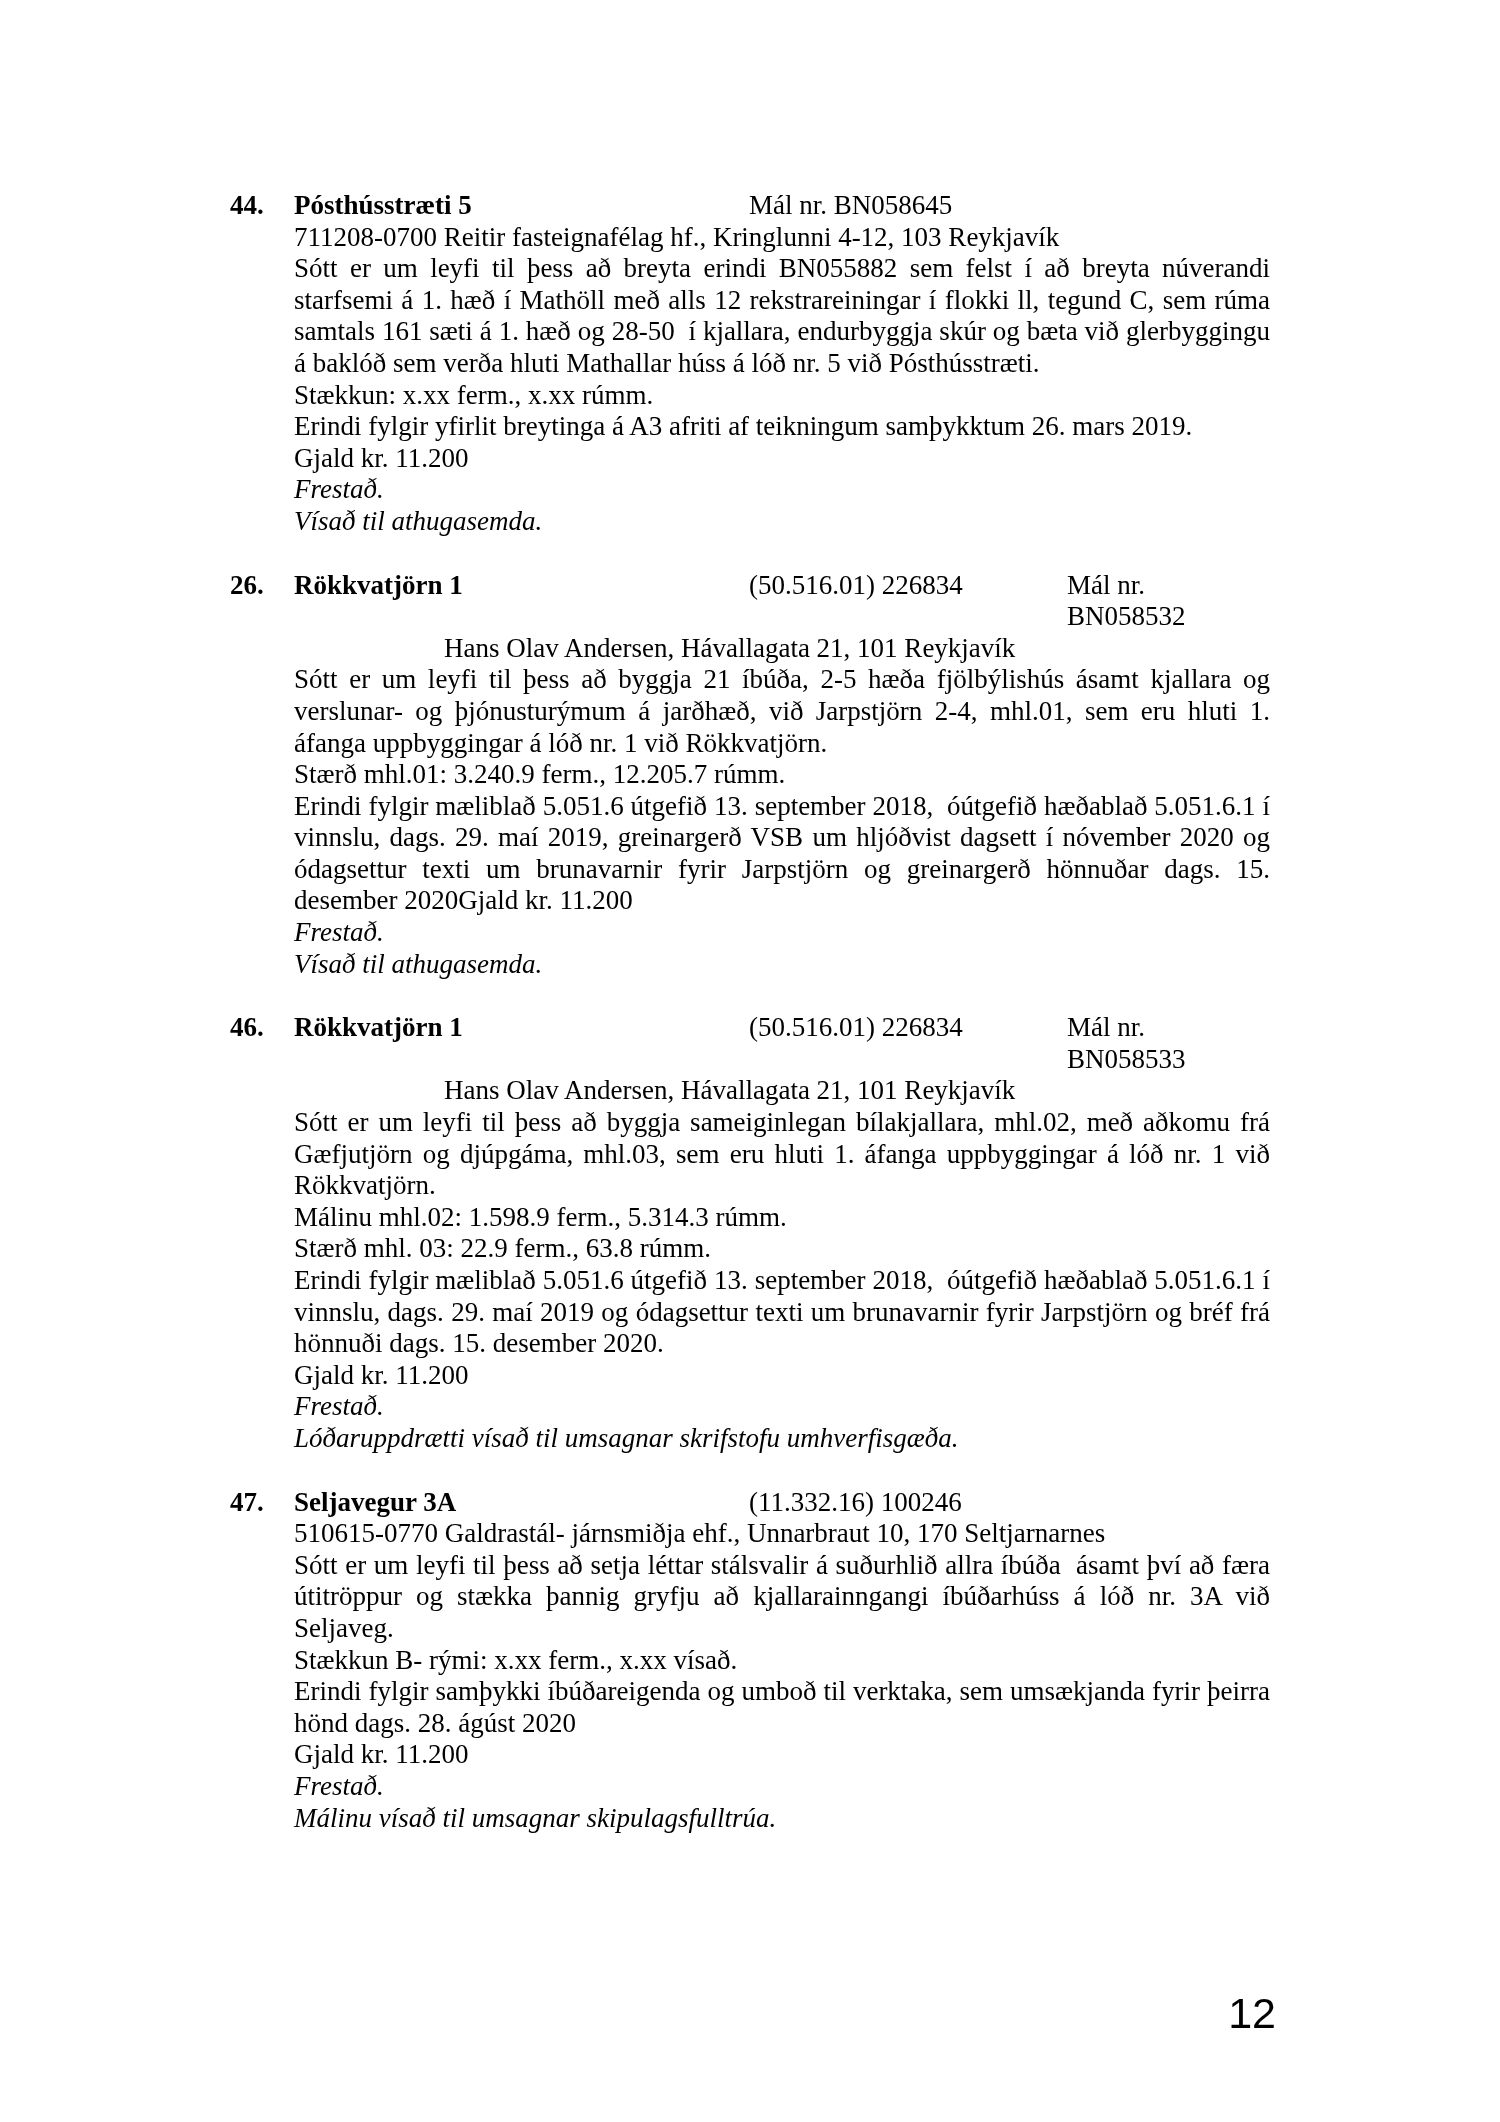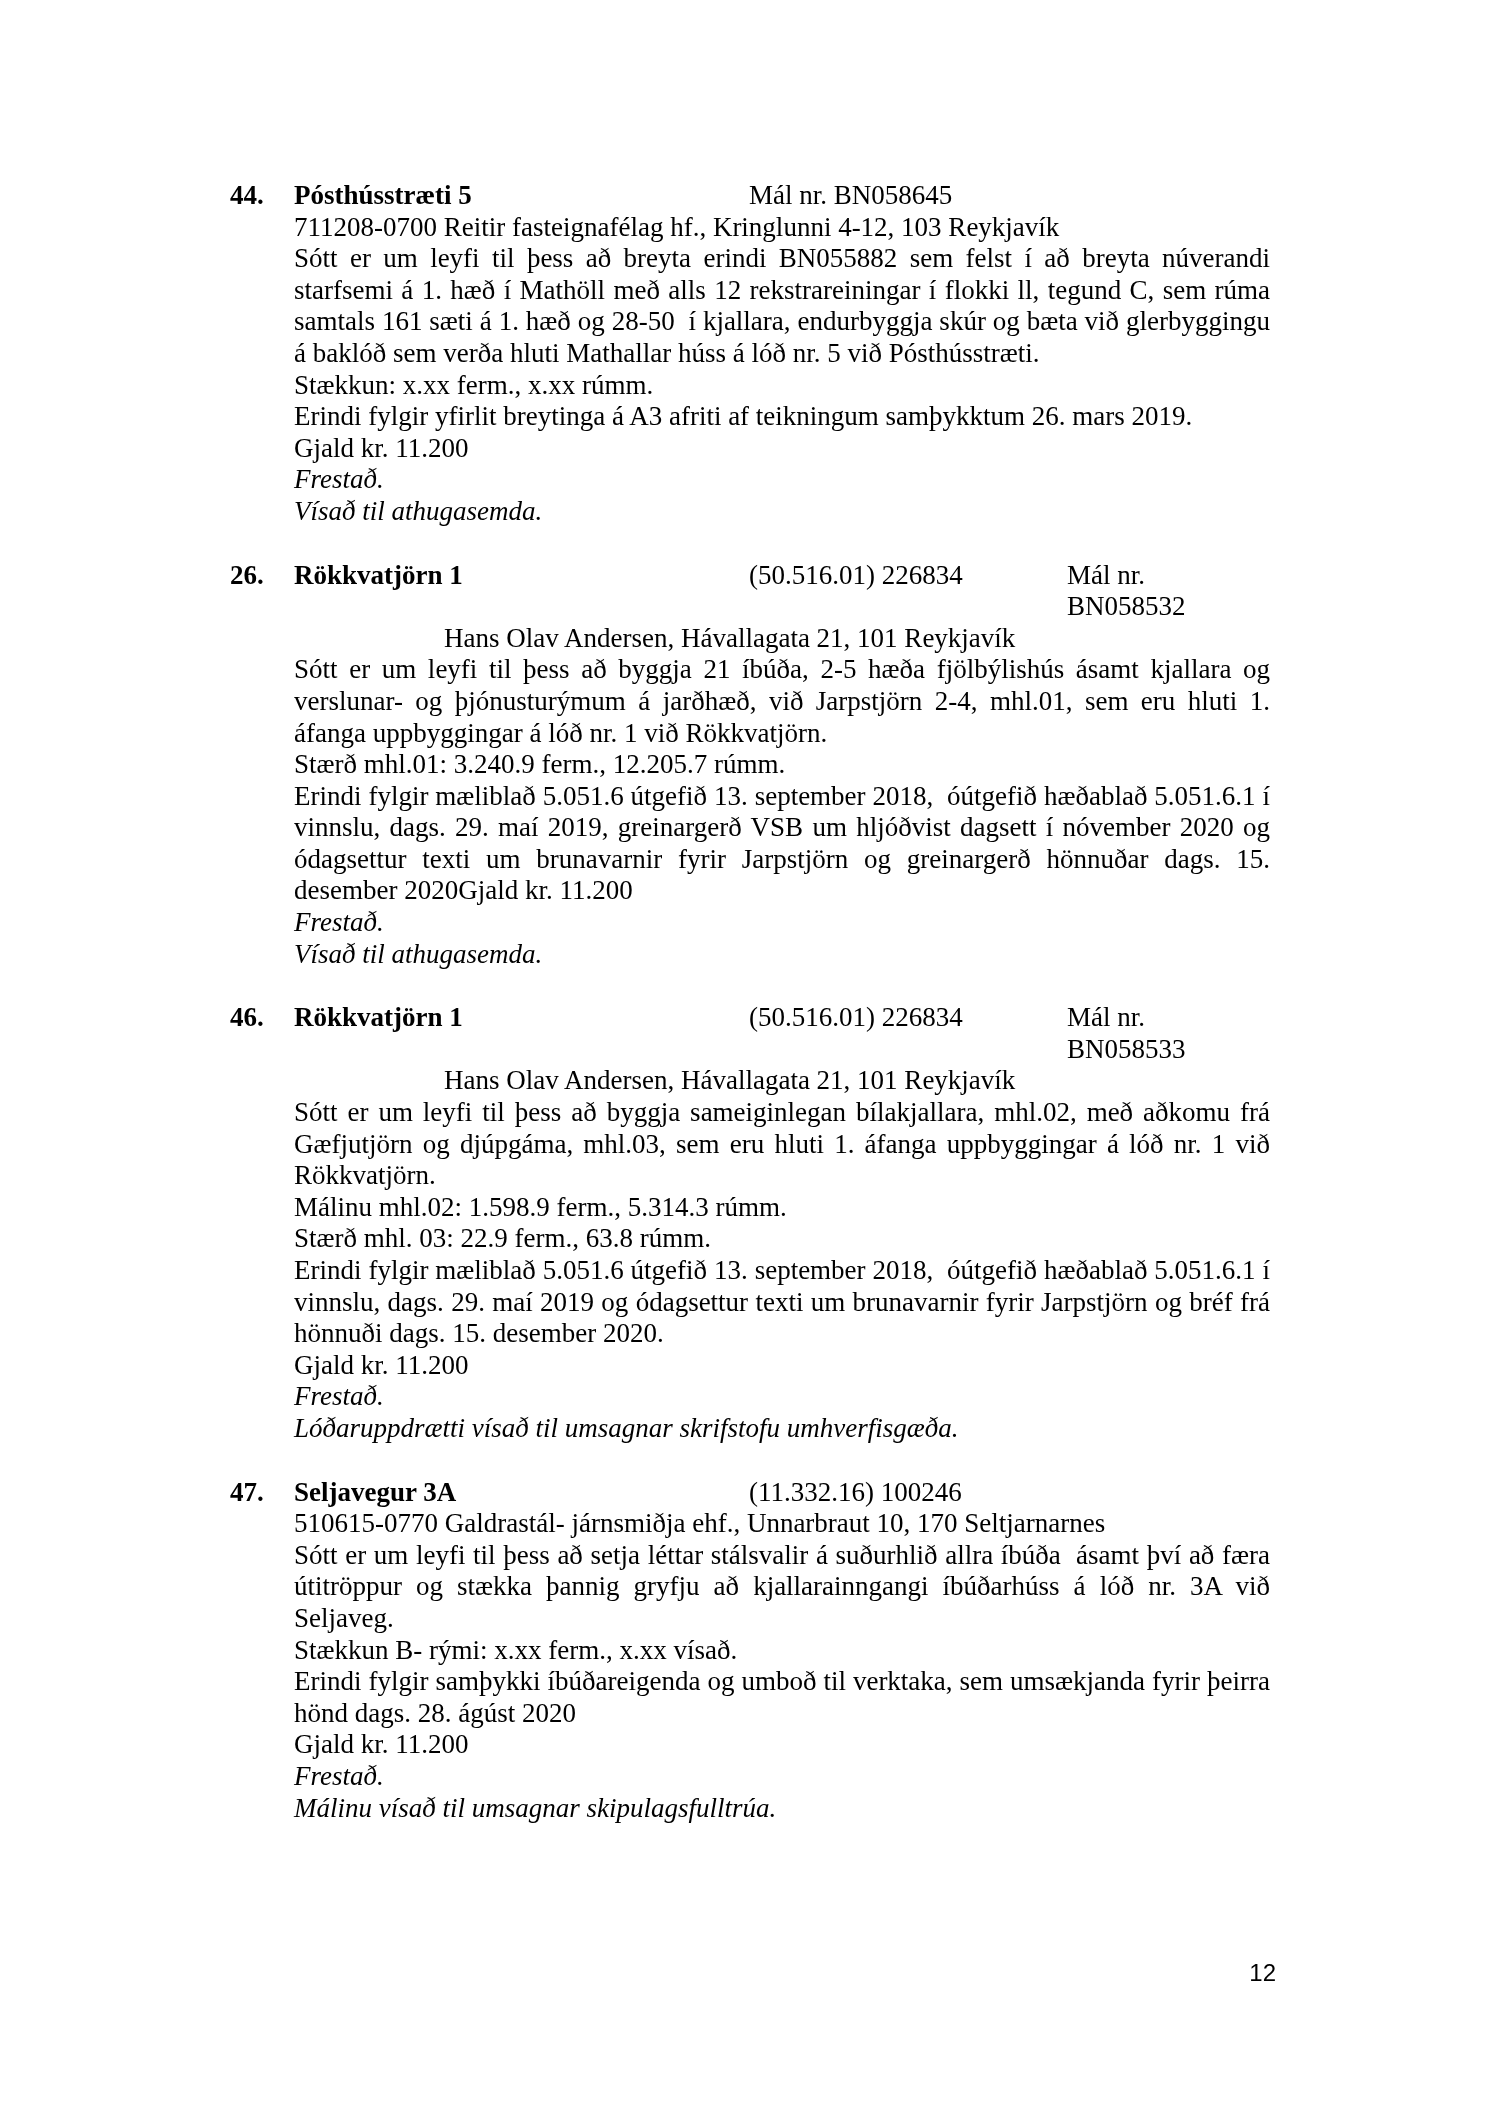--- a/index.html
+++ b/index.html
@@ -10,21 +10,21 @@
     background: #ffffff;
     font-family: "Liberation Serif", serif;
     font-size: 27px;
     line-height: 31.6px;
     color: #000000;
     overflow: hidden;
   }
   .content {
     position: absolute;
     left: 230px;
-    top: 180px;
+    top: 190px;
     width: 1040px;
   }
   .item { display: flex; margin-bottom: 32px; }
   .num-col { flex: 0 0 64px; width: 64px; font-weight: bold; }
   .body-col { flex: 0 0 976px; width: 976px; }
   .head-row {
     display: grid;
     grid-template-columns: 455px 318px 203px;
   }
   .title { font-weight: bold; }
@@ -32,25 +32,25 @@
   .applicant.indented { padding-left: 150px; }
   .body-col p {
     margin: 0;
     text-align: justify;
     white-space: pre-wrap;
   }
   .italic { font-style: italic; }
   .page-number {
     position: absolute;
     left: 1204px;
-    top: 1955px;
+    top: 1995px;
     width: 72px;
     text-align: right;
     font-family: "Liberation Sans", sans-serif;
-    font-size: 24px;
+    font-size: 43px;
     line-height: 36px;
   }
 </style>
 </head>
 <body>
 
 <div class="page">
   <div class="content">
 
     <div class="item">

